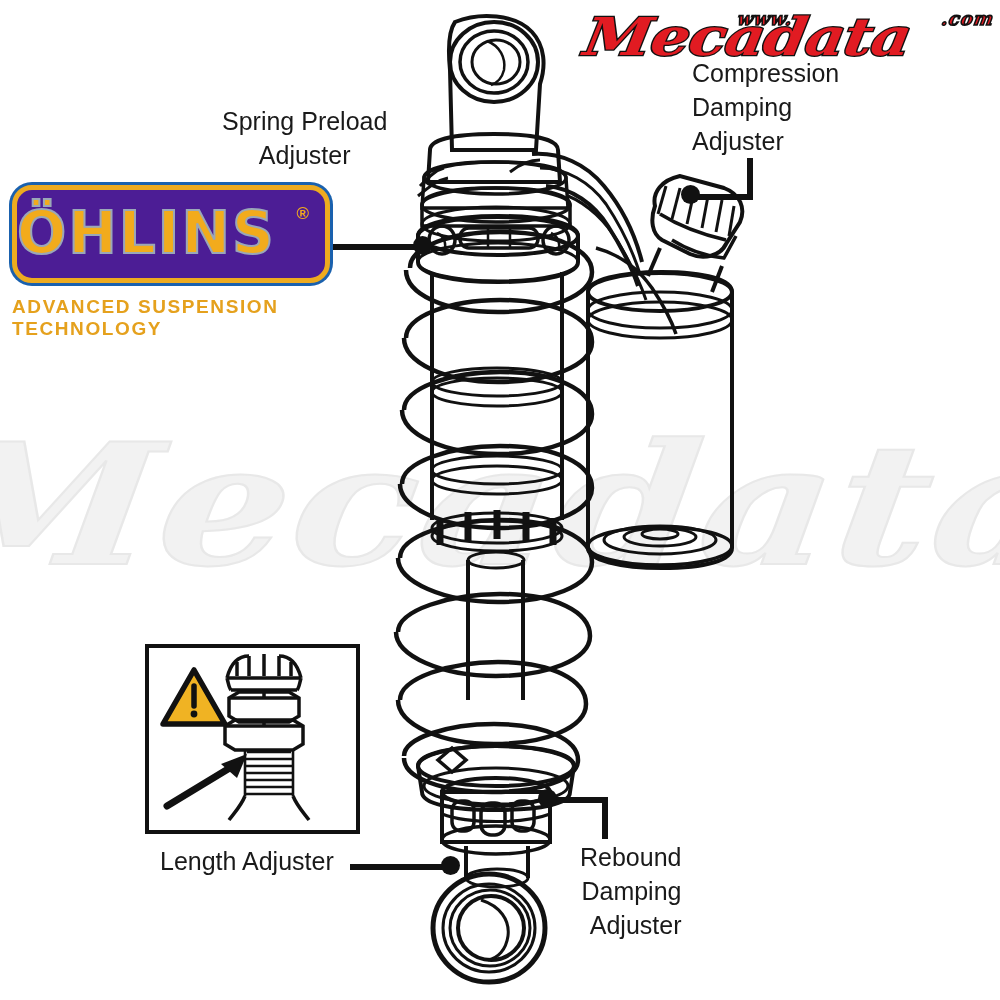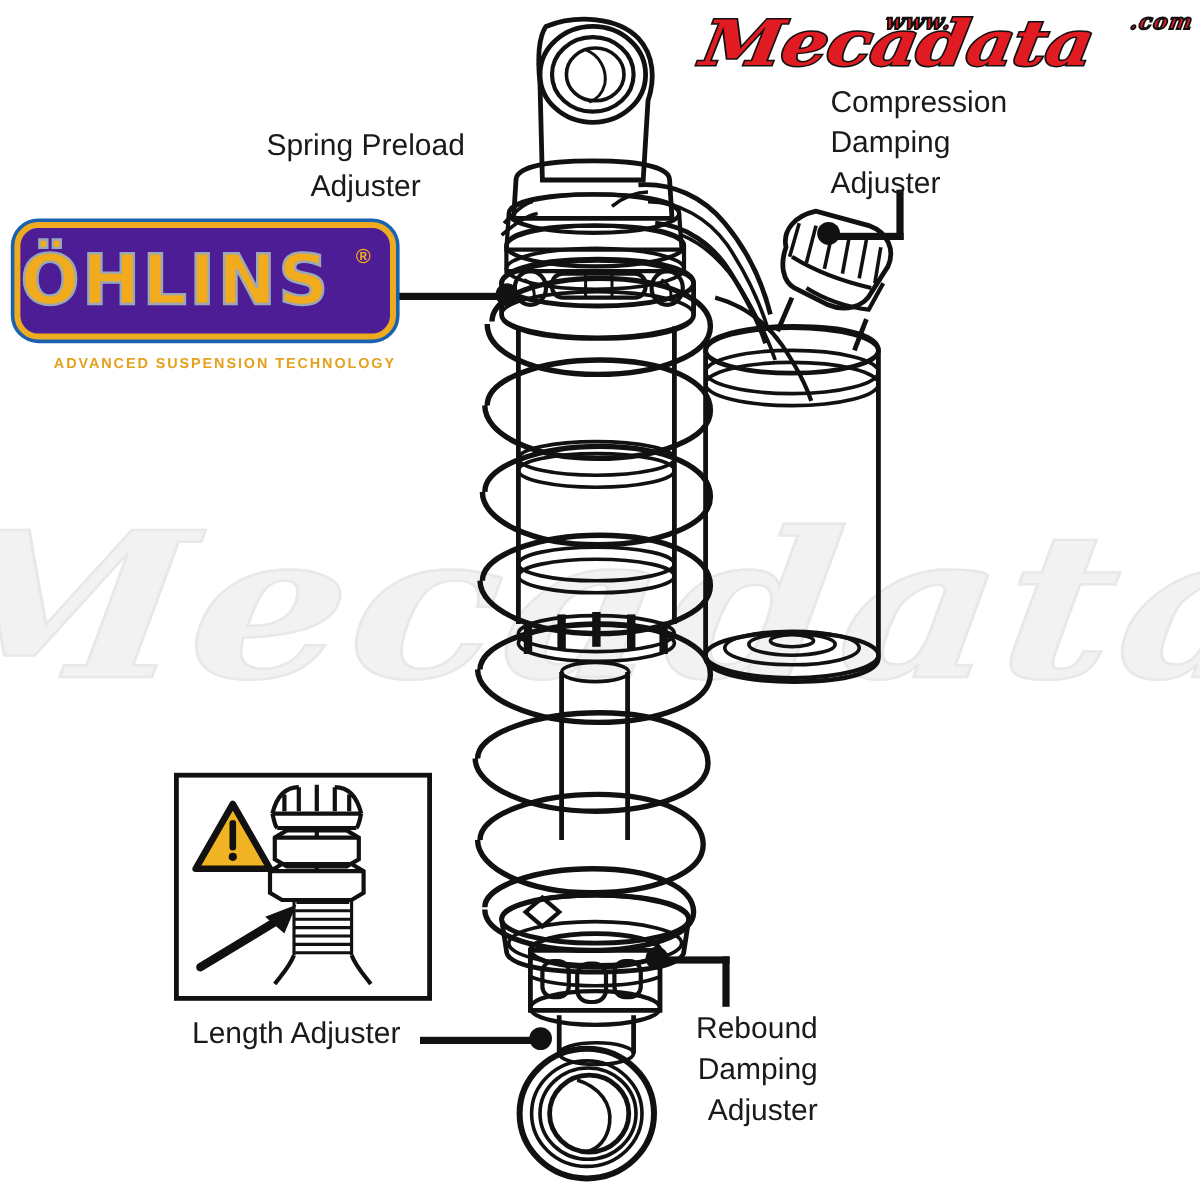--- a/index.html
+++ b/index.html
@@ -52,21 +52,20 @@
   }
   #label-spring-preload {
     left: 222px;
     top: 104px;
     text-align: center;
   }
   #label-compression {
     left: 692px;
     top: 56px;
     text-align: left;
-    margin-top: 12px;
   }
   #label-rebound {
     left: 580px;
     top: 840px;
     text-align: right;
   }
   #label-length {
     left: 160px;
     top: 844px;
     text-align: right;
@@ -135,24 +134,24 @@
     top: 14px;
     font-size: 17px;
     color: #f2ab1c;
     font-weight: 700;
   }
   #ohlins-tagline {
     position: absolute;
     left: 12px;
     top: 296px;
     width: 318px;
-    text-align: right;
+    text-align: left;
     font-family: "Liberation Sans", sans-serif;
     font-weight: 700;
-    font-size: 12px;
+    font-size: 19px;
     letter-spacing: 1.6px;
     color: #e5a11d;
   }
 
   
   #mecadata-logo {
     position: absolute;
     left: 590px;
     top: 6px;
     width: 405px;

